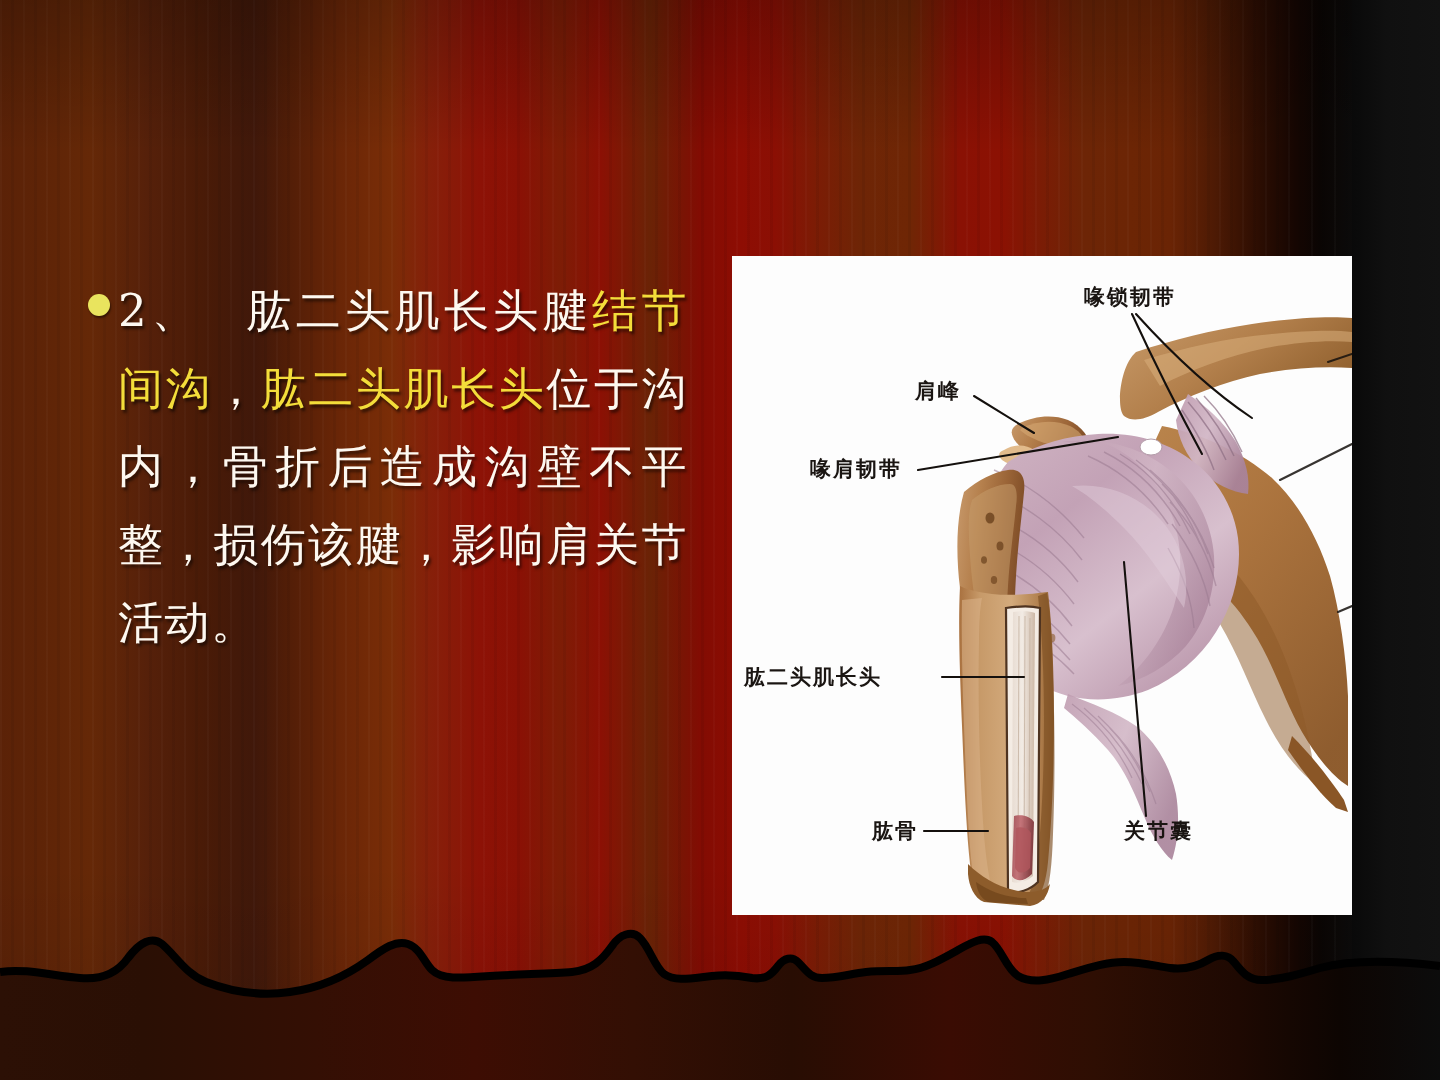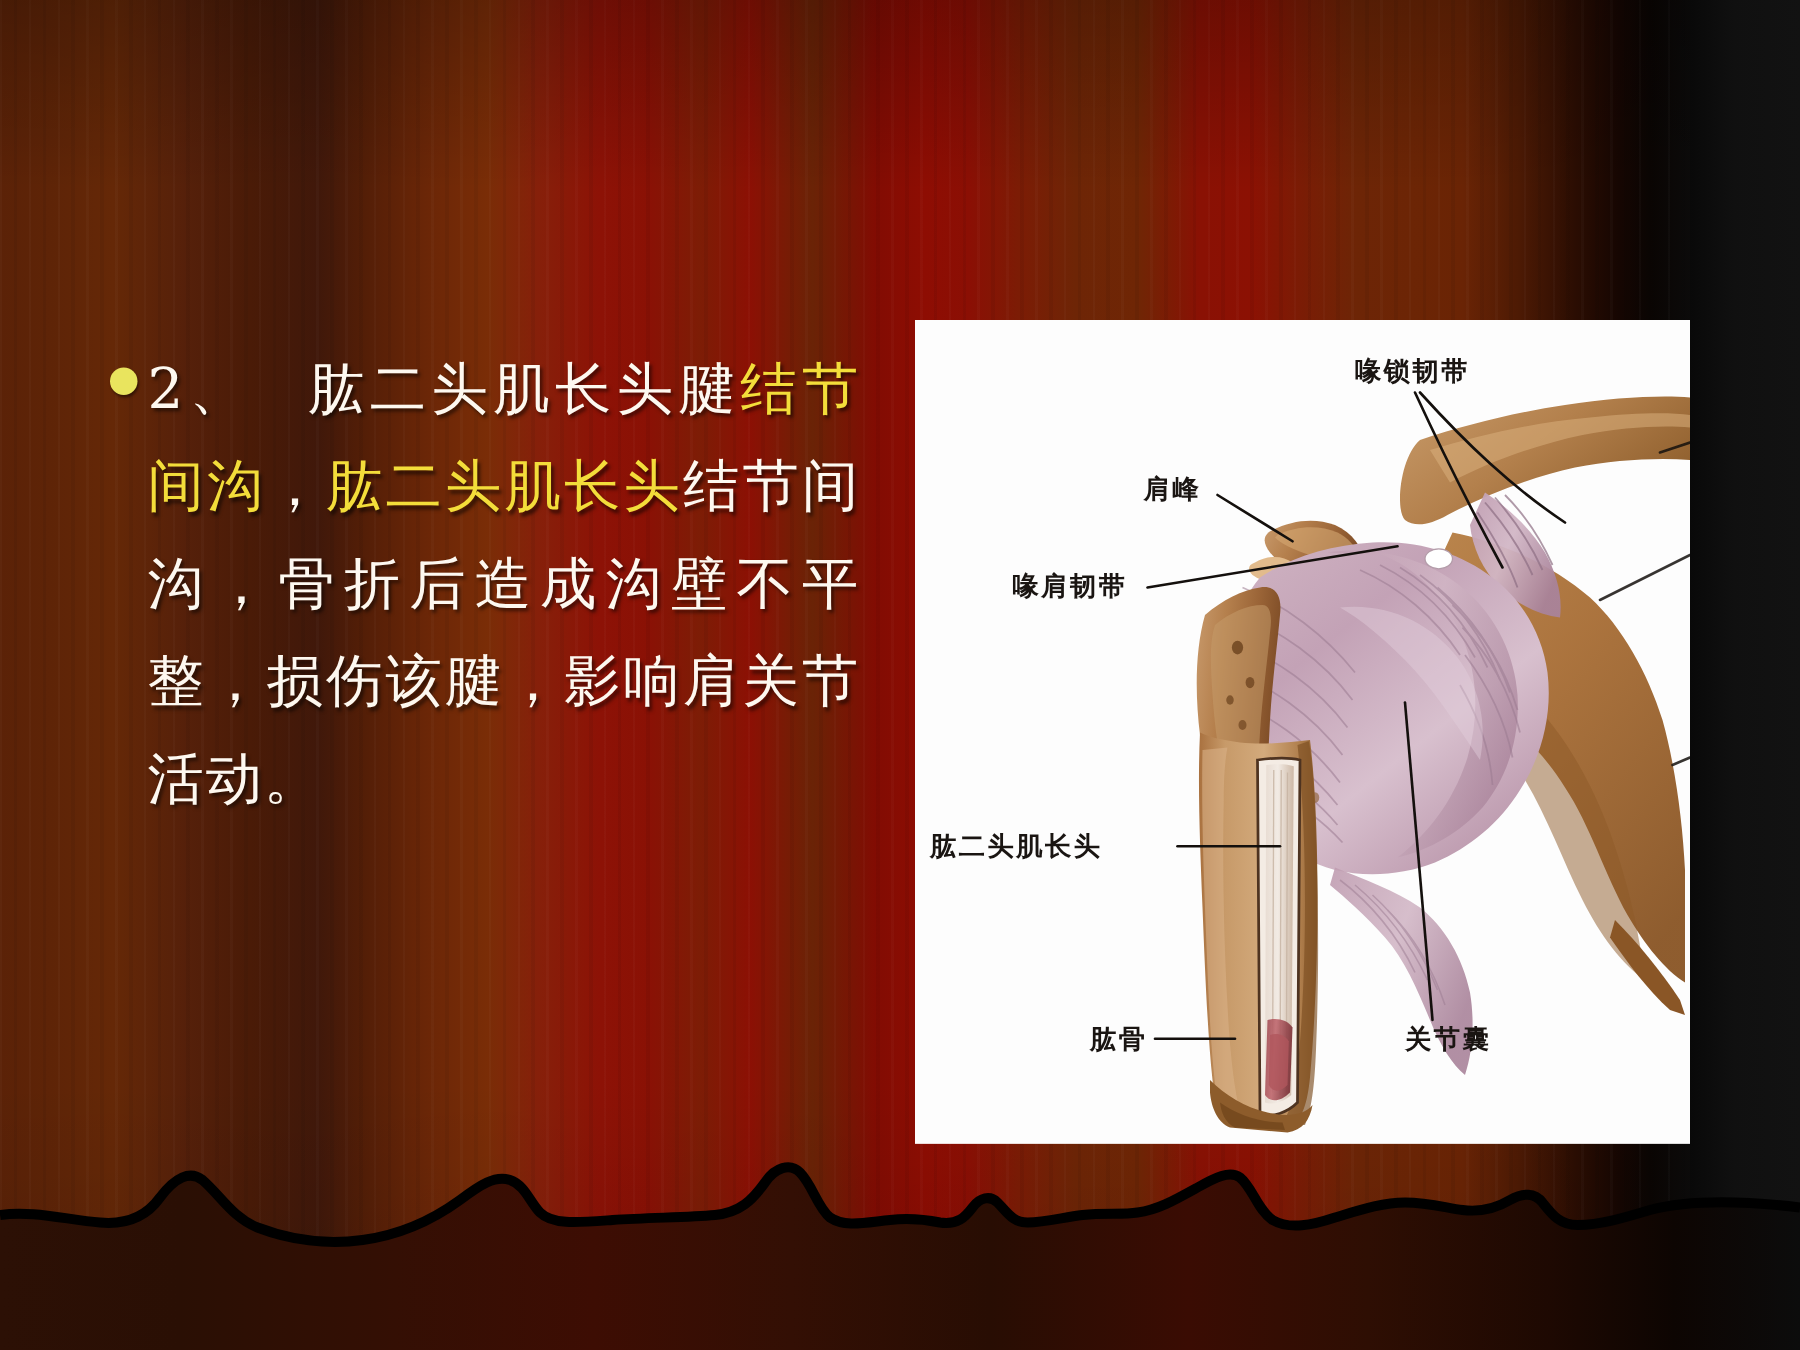--- a/index.html
+++ b/index.html
@@ -157,21 +157,21 @@
 <div id="slide">
 
   <div id="bg-base"></div>
   <div id="bg-stripes"></div>
   <div id="bg-vig"></div>
 
   <div id="bullet-block">
     <div class="bullet-row">
       <div id="bullet-dot"></div>
       <div id="body-text">
-        <span class="num">2、</span><span class="gap"></span><span>肱二头肌长头腱</span><span class="hl">结节间沟</span><span>，</span><span class="hl">肱二头肌长头</span><span>结节间沟，骨折后造成沟壁不平整，损伤该腱，影响肩关节活动。</span>
+        <span class="num">2、</span><span class="gap"></span><span>肱二头肌长头腱</span><span class="hl">结节间沟</span><span>，</span><span class="hl">肱二头肌长头</span><span>位于沟内，骨折后造成沟壁不平整，损伤该腱，影响肩关节活动。</span>
       </div>
     </div>
   </div>
 
   <div id="figure">
     <svg viewBox="0 0 620 659" xmlns="http://www.w3.org/2000/svg">
       <defs>
         <linearGradient id="boneT" x1="0" y1="0" x2="1" y2="0.3">
           <stop offset="0" stop-color="#c89a6c"></stop>
           <stop offset="0.35" stop-color="#b5804d"></stop>

